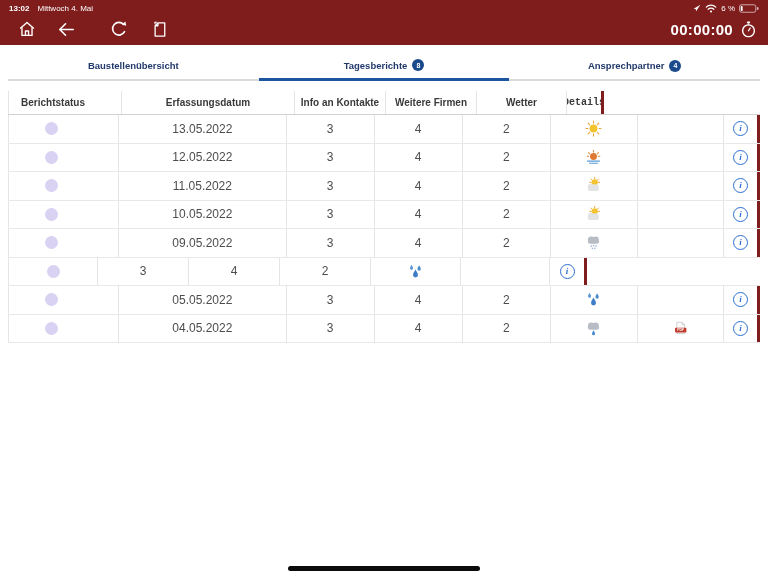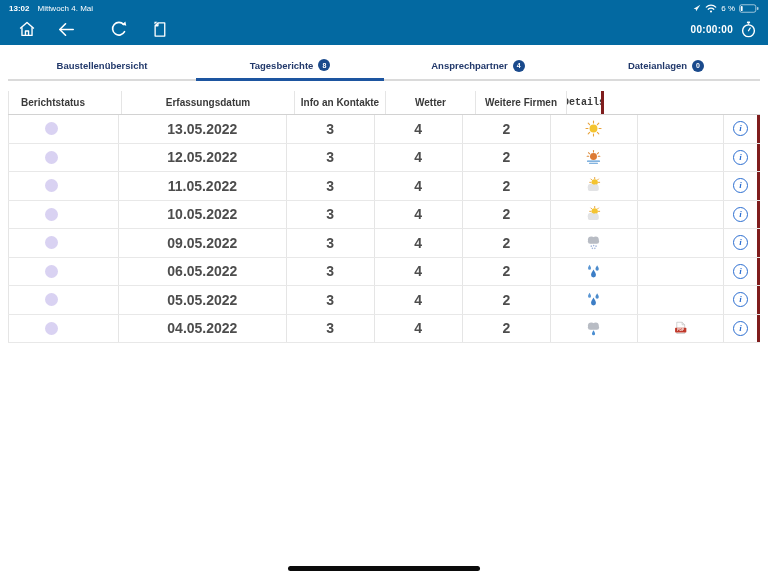--- a/index.html
+++ b/index.html
@@ -2,53 +2,53 @@
 <html><head>
 <meta charset="utf-8">
 <style>
   html,body{margin:0;padding:0;}
   body{
     width:768px;height:576px;position:relative;overflow:hidden;
     background:#ffffff;font-family:"Liberation Sans",sans-serif;
     -webkit-font-smoothing:antialiased;
   }
   
-  .appheader{background:#0369a1;}
+  .appheader{background:#7f1d1d;}
   .statusbar{height:14px;display:flex;justify-content:space-between;align-items:center;
     padding:1px 9px 0;color:#fff;font-size:8px;}
   .sb-left{display:flex;gap:8px;align-items:center;}
   .sb-time{font-weight:bold;}
   .sb-right{display:flex;gap:4px;align-items:center;}
   .toolbar{height:28px;display:flex;align-items:center;padding:0 10px 2px 16px;}
   .tb-icon{display:flex;align-items:center;justify-content:center;cursor:pointer;}
   .tb-home{margin-left:0;}
   .tb-back{margin-left:17px;}
   .tb-refresh{margin-left:29px;}
   .tb-doc{margin-left:19px;}
   .tb-right{margin-left:auto;display:flex;align-items:center;gap:6px;color:#fff;}
-  .timer{font-size:10px;font-weight:bold;letter-spacing:.3px;}
+  .timer{font-size:15px;font-weight:bold;letter-spacing:.3px;}
   
   .tabbar{display:flex;margin:7px 8px 0;height:29px;}
   .tab{flex:1;display:flex;align-items:center;justify-content:center;gap:5px;
     border-bottom:2px solid #dadada;cursor:pointer;}
   .tab.active{border-bottom:3px solid #1d55a0;}
   .tab-label{font-size:9.5px;font-weight:bold;color:#22396b;}
   .tab-badge{min-width:12px;height:12px;border-radius:6px;background:#1a4a8c;color:#fff;
     font-size:7px;font-weight:bold;display:flex;align-items:center;justify-content:center;
     padding:0 1px;box-sizing:border-box;}
   
   .table{margin:10px 8px 0;}
   .thead{display:flex;height:23px;border-bottom:1px solid #d2d2d2;}
   .c{display:flex;align-items:center;justify-content:center;border-left:1px solid #e5e5e5;
     box-sizing:border-box;white-space:nowrap;overflow:hidden;}
   .col0{width:89px;}.col1{width:173px;margin-left:24px;}.col2{width:91px;}.col3{width:91px;}
   .col4{width:91px;}.col5{width:90px;}.col6{width:89px;}.col7{width:38px;border-right:3px solid #7f1d1d;font-family:Liberation Mono, monospace;}
   .hcell{font-weight:bold;font-size:10px;color:#3a3a3a;}
   .trow{display:flex;height:27.5px;border-bottom:1px solid #e8e8e8;cursor:pointer;}
-  .cell-text{font-size:14px;color:#4d4d4d;font-weight:bold;}
+  .cell-text{font-size:12px;color:#4d4d4d;}
   .dot{width:13px;height:13px;border-radius:50%;background:#d9d2f2;}
   .info{width:13px;height:13px;border:1.5px solid #2d6fd1;border-radius:50%;
     display:flex;align-items:center;justify-content:center;cursor:pointer;}
   .info::before{content:"i";font-family:"Liberation Serif",serif;font-style:italic;
     font-weight:bold;font-size:9px;color:#2d6fd1;line-height:1;}
   .weather-icon{display:flex;align-items:center;justify-content:center;}
   
   .home-indicator{position:absolute;left:288px;bottom:5px;width:192px;height:5px;
     border-radius:2.5px;background:#0b0b0b;}
 </style>
@@ -130,33 +130,29 @@
     <span class="tab-label">Baustellenübersicht</span>
   </div>
   <div class="tab active">
     <span class="tab-label">Tagesberichte</span>
     <span class="tab-badge">8</span>
   </div>
   <div class="tab">
     <span class="tab-label">Ansprechpartner</span>
     <span class="tab-badge">4</span>
   </div>
-  <div class="tab">
-    <span class="tab-label">Dateianlagen</span>
-    <span class="tab-badge">0</span>
-  </div>
 </div>
 
 <div class="table">
   <div class="thead">
       <div class="c hcell col0">Berichtstatus</div>
       <div class="c hcell col1">Erfassungsdatum</div>
       <div class="c hcell col3">Info an Kontakte</div>
+      <div class="c hcell col4">Weitere Firmen</div>
       <div class="c hcell col5">Wetter</div>
-      <div class="c hcell col4">Weitere Firmen</div>
       <div class="c hcell col7">Details</div>
     </div>
   <div class="tbody">
       <div class="trow">
     <div class="c col0">
           <span class="dot"></span>
         </div>
     <div class="c col1 cell-text c-date">13.05.2022</div>
     <div class="c col2 cell-text c-mit">3</div>
     <div class="c col3 cell-text c-kon">4</div>
@@ -304,21 +300,20 @@
         </div>
     <div class="c col6 c-abg"></div>
     <div class="c col7 c-det">
           <span class="info"></span>
         </div>
   </div>
       <div class="trow">
     <div class="c col0">
           <span class="dot"></span>
         </div>
-    <div class="c col1 cell-text c-date">06.05.2022</div>
     <div class="c col2 cell-text c-mit">3</div>
     <div class="c col3 cell-text c-kon">4</div>
     <div class="c col4 cell-text c-fir">2</div>
     <div class="c col5 c-wet">
           <span class="weather-icon">
             <svg viewBox="0 0 24 24" width="19" height="19">
     <path d="M7 3.5 C5.9 5.4 5.1 6.5 5.1 7.8 a1.9 1.9 0 0 0 3.8 0 C8.9 6.5 8.1 5.4 7 3.5 Z" fill="#5b97d4"></path>
     <path d="M16.6 4.2 C15.4 6.3 14.5 7.5 14.5 8.9 a2.1 2.1 0 0 0 4.2 0 C18.7 7.5 17.8 6.3 16.6 4.2 Z" fill="#4c8bcb"></path>
     <path d="M12 9.5 C10.2 12.6 8.9 14.3 8.9 16.4 a3.1 3.1 0 0 0 6.2 0 C15.1 14.3 13.8 12.6 12 9.5 Z" fill="#3d7ec6"></path>
   </svg>

